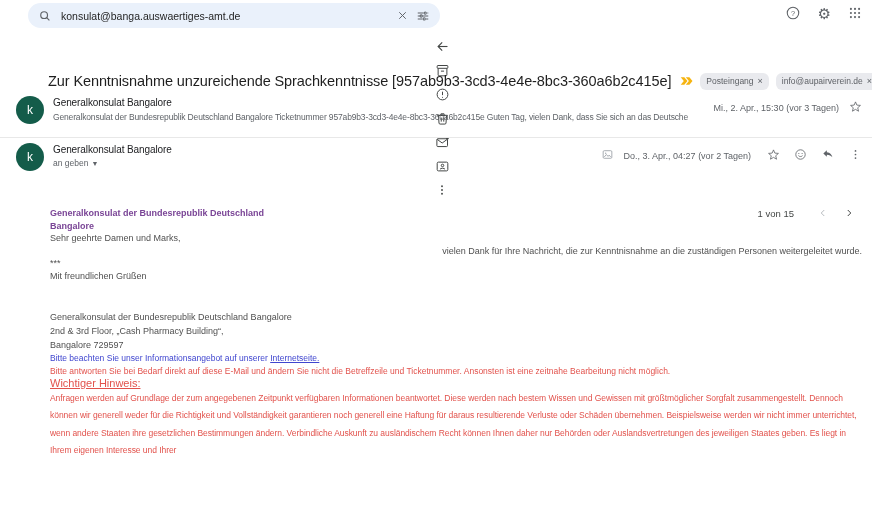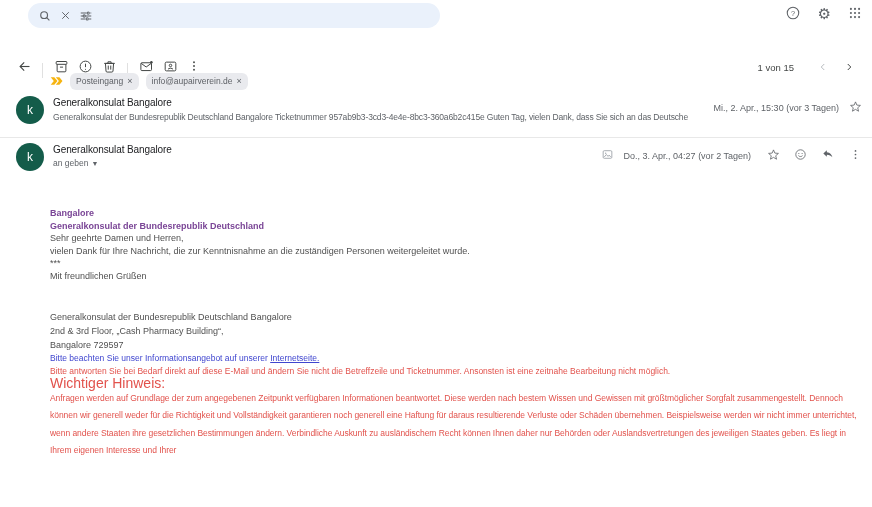--- a/index.html
+++ b/index.html
@@ -20,22 +20,22 @@
   }
   .search-input{
     flex:1;min-width:0;border:none;outline:none;background:transparent;
     font-family:"Liberation Sans",sans-serif;font-size:10.5px;color:#1f1f1f;
   }
   .top-right{position:absolute;right:10px;top:5px;display:flex;align-items:center;gap:17px;}
   .gear-glyph{font-size:15px;color:#5f6368;line-height:1;}
 
   
   .toolbar{
-    position:absolute;left:0;top:52px;right:0;height:26px;
-    display:flex;align-items:flex-end;
+    position:absolute;left:0;top:34px;right:0;height:26px;
+    display:flex;align-items:center;flex-direction:column;
   }
   .toolbar .ibtn{width:24px;height:24px;}
   .tb-sep{width:1px;height:15px;background:#e0e0e0;margin:0 6px;}
   .pagination{margin-left:auto;display:flex;align-items:center;gap:4px;padding-right:12px;}
   .pagination-label{font-size:9.5px;color:#444746;margin-right:14px;white-space:nowrap;}
 
   
   .subject-row{
     position:absolute;left:48px;top:66px;right:12px;height:30px;
     display:flex;align-items:center;gap:7px;
@@ -74,41 +74,42 @@
   .gap10{width:10px;} .gap14{width:14px;} .gap16{width:16px;}
 
   
   .msg-body{
     position:absolute;left:50px;top:207px;right:10px;bottom:0;overflow:hidden;
     font-size:9px;color:#505050;line-height:12.5px;
   }
   .msg-body p{margin:0;}
   .p-org{color:#7a4596;font-weight:700;line-height:12.5px;}
   .p-greeting{margin-top:10px;}
-  .p-thanks{margin-top:29px;}
+  .p-thanks{margin-top:29px;text-align:right;}
   .p-sep{margin-top:12px;}
   .p-closing{margin-top:15px;}
   .sig-block{margin-top:28px;line-height:14px;}
   .p-blue{margin-top:13px;color:#3f45cf;font-size:8.5px;}
   .p-blue a{color:#3f45cf;text-decoration:underline;cursor:pointer;}
   .p-red{margin-top:12px;color:#e2524c;font-size:8.5px;}
-  .p-notice-title{margin-top:9px;color:#e2524c;font-size:14px;}
+  .p-notice-title{margin-top:9px;color:#e2524c;font-size:11px;text-decoration:underline;}
   .p-notice{margin-top:3px;color:#e2524c;font-size:8.5px;line-height:17.5px;letter-spacing:-0.05px;}
 </style>
 </head>
 <body>
 
 <div class="topbar">
   <div class="searchbar">
     <span class="ibtn">
       <svg width="14" height="14" viewBox="0 0 24 24" fill="none" stroke="#5f6368" stroke-width="2">
           <circle cx="10.5" cy="10.5" r="5.8"></circle>
           <line x1="14.9" y1="14.9" x2="19.5" y2="19.5"></line>
         </svg>
     </span>
+    <input class="search-input" value="konsulat@banga.auswaertiges-amt.de" style="">
     <span class="ibtn">
       <svg width="13" height="13" viewBox="0 0 24 24" stroke="#5f6368" stroke-width="1.8">
           <path d="M6 6l12 12M18 6L6 18"></path>
         </svg>
     </span>
     <span class="ibtn">
       <svg width="14" height="14" viewBox="0 0 24 24" fill="none" stroke="#5f6368" stroke-width="1.8">
           <path d="M3 7h10M19.5 7H21M3 12h4M10.7 12H21M3 17h8M17.3 17H21"></path>
           <circle cx="15.8" cy="7" r="1.9"></circle>
           <circle cx="8.9" cy="12" r="1.9"></circle>
@@ -201,20 +202,21 @@
     </span>
     <span class="ibtn" style="width:22px;height:22px;">
       <svg width="12" height="12" viewBox="0 0 24 24" fill="none" stroke="#444746" stroke-width="2">
           <path d="M9.5 6l6 6-6 6"></path>
         </svg>
     </span>
   </div>
 </div>
 
 <div class="subject-row">
+  <h1 class="subject-title">Zur Kenntnisnahme unzureichende Sprachkenntnisse [957ab9b3-3cd3-4e4e-8bc3-360a6b2c415e]</h1>
   <span class="ibtn" style="margin-left:2px;">
     <svg width="13" height="10" viewBox="0 0 18 12" fill="#f6b410">
         <path d="M1 .8h5l4.3 5.2L6 11.2H1l4.3-5.2z"></path>
         <path d="M8 .8h5l4.3 5.2L13 11.2H8l4.3-5.2z"></path>
       </svg>
   </span>
   <span class="chip">
     <span>Posteingang</span>
     <span class="chip-x">×</span>
   </span>
@@ -289,23 +291,23 @@
       <svg width="13" height="13" viewBox="0 0 24 24" fill="#5f6368">
           <circle cx="12" cy="5.5" r="1.6"></circle>
           <circle cx="12" cy="12" r="1.6"></circle>
           <circle cx="12" cy="18.5" r="1.6"></circle>
         </svg>
     </span>
   </div>
 </div>
 
 <div class="msg-body">
+  <p class="p-org">Generalkonsulat der Bundesrepublik Deutschland</p>
   <p class="p-org">Bangalore</p>
-  <p class="p-org">Generalkonsulat der Bundesrepublik Deutschland</p>
-  <p class="p-greeting">Sehr geehrte Damen und Herren,</p>
+  <p class="p-greeting">Sehr geehrte Damen und Marks,</p>
   <p class="p-thanks">vielen Dank für Ihre Nachricht, die zur Kenntnisnahme an die zuständigen Personen weitergeleitet wurde.</p>
   <p class="p-sep">***</p>
   <p class="p-closing">Mit freundlichen Grüßen</p>
   <div class="sig-block">
     <div>Generalkonsulat der Bundesrepublik Deutschland Bangalore</div>
     <div>2nd &amp; 3rd Floor, „Cash Pharmacy Building“,</div>
     <div>Bangalore 729597</div>
   </div>
   <p class="p-blue"><span>Bitte beachten Sie unser Informationsangebot auf unserer </span><a>Internetseite.</a></p>
   <p class="p-red">Bitte antworten Sie bei Bedarf direkt auf diese E-Mail und ändern Sie nicht die Betreffzeile und Ticketnummer. Ansonsten ist eine zeitnahe Bearbeitung nicht möglich.</p>

